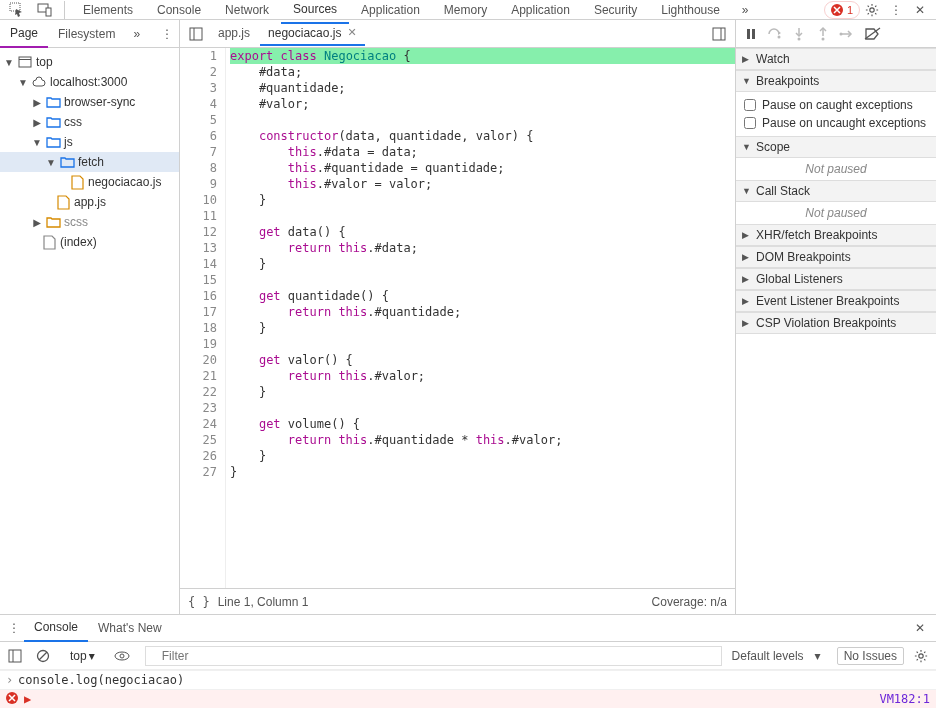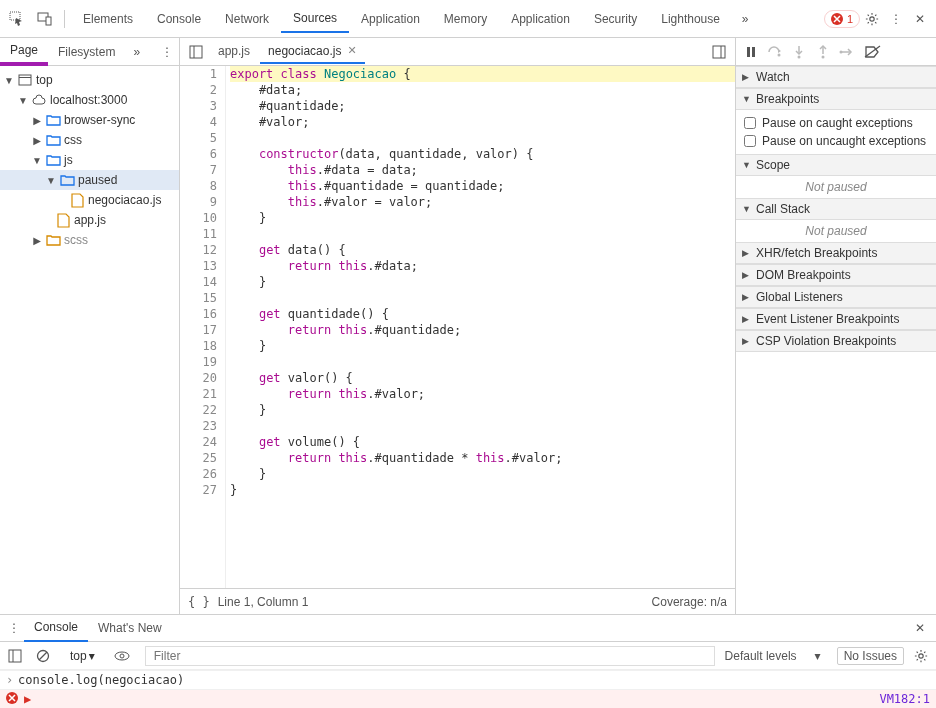--- a/index.html
+++ b/index.html
@@ -1,30 +1,30 @@
 <!DOCTYPE html>
 <html><head>
 <meta charset="utf-8">
 <style>
 * { margin: 0; padding: 0; box-sizing: border-box; }
 body { font-family: "Segoe UI", Arial, sans-serif; font-size: 12px; color: #333; background: #fff; width: 936px; height: 708px; overflow: hidden; display: flex; flex-direction: column; }
-.toolbar { height: 38px; border-bottom: 1px solid #d0d0d0; display: flex; align-items: center; padding: 0 4px; gap: 2px; }
+.toolbar { height: 20px; border-bottom: 1px solid #d0d0d0; display: flex; align-items: center; padding: 0 4px; gap: 2px; }
 .toolbar .icon-btn { width: 26px; height: 26px; display: flex; align-items: center; justify-content: center; color: #555; cursor: pointer; }
 .toolbar .sep { width: 1px; height: 18px; background: #ccc; margin: 0 4px; }
 .tabs-row { display: flex; align-items: center; height: 28px; }
 .tab { padding: 0 12px; height: 28px; display: flex; align-items: center; color: #555; cursor: pointer; }
 .tab.active { color: #333; border-bottom: 2px solid #1a73e8; }
 .err-badge { margin-left: auto; display: flex; align-items: center; gap: 4px; padding: 0 6px; border: 1px solid #f8d0d0; background: #fff; border-radius: 10px; height: 18px; color: #d93025; font-size: 11px; }
 .err-badge svg { width: 12px; height: 12px; fill: #d93025; }
 .gear, .kebab, .close-x { width: 24px; height: 24px; display: flex; align-items: center; justify-content: center; color: #555; cursor: pointer; }
 
 .subtoolbar { height: 28px; border-bottom: 1px solid #d0d0d0; display: flex; align-items: stretch; }
 .subtabs-left { width: 180px; border-right: 1px solid #d0d0d0; display: flex; align-items: center; }
 .subtab { padding: 0 10px; height: 28px; display: flex; align-items: center; color: #555; cursor: pointer; }
-.subtab.active { color: #333; border-bottom: 4px solid #a21caf; }
+.subtab.active { color: #333; border-bottom: 2px solid #a21caf; }
 .subtabs-left .more { margin-left: 4px; color: #555; cursor: pointer; padding: 0 4px; }
 .subtabs-left .kebab-small { margin-left: auto; padding: 0 6px; color: #555; cursor: pointer; }
 
 .editor-tabs { flex: 1; display: flex; align-items: center; padding: 0 4px; gap: 2px; border-right: 1px solid #d0d0d0; }
 .editor-tabs .nav-icon { width: 24px; height: 24px; display: flex; align-items: center; justify-content: center; color: #555; cursor: pointer; }
 .file-tab { height: 24px; padding: 0 8px; display: flex; align-items: center; gap: 6px; color: #555; cursor: pointer; border-bottom: 2px solid transparent; }
 .file-tab.active { border-bottom: 2px solid #1a73e8; color: #333; }
 .file-tab .x { cursor: pointer; font-size: 11px; color: #888; }
 .editor-tabs .spacer { flex: 1; }
 
@@ -44,21 +44,21 @@
 .file-ico-orange { color: #d68a00; }
 .file-ico-gray { color: #888; }
 .cloud-ico { color: #555; }
 
 .editor-area { flex: 1; display: flex; flex-direction: column; border-right: 1px solid #d0d0d0; min-width: 0; }
 .code-view { flex: 1; display: flex; overflow: auto; font-family: Consolas, monospace; font-size: 12px; line-height: 16px; }
 .gutter { width: 46px; text-align: right; padding-right: 8px; color: #888; background: #fff; border-right: 1px solid #eee; user-select: none; }
 .gutter div { height: 16px; }
 .code { flex: 1; padding-left: 4px; white-space: pre; }
 .code div { height: 16px; }
-.code .cursor-line { background: #fef9c3; }
+.code .cursor-line { background: #86efac; }
 .kw { color: #aa0d91; }
 .cls { color: #008080; }
 .statusbar { height: 26px; border-top: 1px solid #d0d0d0; display: flex; align-items: center; padding: 0 8px; color: #555; gap: 8px; }
 .statusbar .brace { font-family: Consolas, monospace; }
 .statusbar .cov { margin-left: auto; }
 
 .right-panel { width: 200px; display: flex; flex-direction: column; overflow: auto; font-size: 12px; }
 .section-hdr { background: #f3f3f3; border-top: 1px solid #ddd; border-bottom: 1px solid #ddd; height: 22px; display: flex; align-items: center; padding: 0 6px; gap: 4px; cursor: pointer; }
 .section-hdr .tri { font-size: 9px; color: #555; width: 10px; }
 .section-body { padding: 4px 8px; }
@@ -68,22 +68,22 @@
 
 .drawer-tabs { height: 28px; border-top: 1px solid #d0d0d0; border-bottom: 1px solid #d0d0d0; display: flex; align-items: center; padding: 0 4px; }
 .drawer-tabs .kebab-s { width: 20px; text-align: center; color: #555; cursor: pointer; }
 .drawer-tab { padding: 0 10px; height: 28px; display: flex; align-items: center; color: #555; cursor: pointer; }
 .drawer-tab.active { border-bottom: 2px solid #1a73e8; color: #333; }
 .drawer-tabs .close { margin-left: auto; cursor: pointer; color: #555; width: 24px; text-align: center; }
 
 .console-bar { height: 28px; border-bottom: 1px solid #eee; display: flex; align-items: center; padding: 0 4px; gap: 6px; }
 .console-bar .cicon { width: 22px; height: 22px; display: flex; align-items: center; justify-content: center; color: #555; cursor: pointer; }
 .console-bar .ctx { display: flex; align-items: center; gap: 2px; cursor: pointer; color: #333; padding: 0 4px; }
-.console-bar .filter-input { flex: 1; border: 1px solid #ddd; height: 20px; padding: 0 8px; font-size: 12px; }
-.console-bar .levels { display: flex; align-items: flex-start; gap: 18px; cursor: pointer; color: #555; padding: 0 4px; }
+.console-bar .filter-input { flex: 1; border: 1px solid #ddd; height: 20px; padding: 0 16px; font-size: 12px; }
+.console-bar .levels { display: flex; align-items: flex-start; gap: 11px; cursor: pointer; color: #555; padding: 0 4px; }
 .console-bar .no-issues { border: 1px solid #ccc; padding: 1px 6px; border-radius: 2px; color: #555; white-space: nowrap; }
 
 .console-msgs { flex-shrink: 0; }
 .console-line { display: flex; align-items: flex-start; padding: 2px 6px; font-family: Consolas, monospace; font-size: 12px; border-top: 1px solid #f0f0f0; }
 .console-line .chev { color: #888; width: 12px; }
 .console-line.error { background: #fff0f0; color: #d93025; }
 .console-line .err-ico { width: 14px; height: 14px; margin-right: 4px; }
 .console-line .err-ico svg { width: 12px; height: 12px; fill: #d93025; }
 .console-line .src-link { margin-left: auto; color: #6d28d9; cursor: pointer; }
 .console-line .err-body { white-space: pre; }
@@ -259,21 +259,21 @@
         </span>
       <span>js</span>
     </div>
     <div class="tree-node selected" style="padding-left:46px">
       <span class="tw">▼</span>
       <span class="file-ico folder-ico-blue">
           <svg width="13" height="10" viewBox="0 0 13 10">
             <path d="M0 1 L4 1 L5 2 L13 2 L13 10 L0 10 Z" fill="none" stroke="currentColor" stroke-width="1.3"></path>
           </svg>
         </span>
-      <span>paused</span>
+      <span>fetch</span>
     </div>
     <div class="tree-node" style="padding-left:70px">
       <span class="file-ico file-ico-orange">
           <svg width="11" height="13" viewBox="0 0 11 13">
             <path d="M0 0 L8 0 L11 3 L11 13 L0 13 Z" fill="none" stroke="currentColor" stroke-width="1.2"></path>
           </svg>
         </span>
       <span>negociacao.js</span>
     </div>
     <div class="tree-node" style="padding-left:56px">
@@ -285,20 +285,28 @@
       <span>app.js</span>
     </div>
     <div class="tree-node" style="padding-left:32px">
       <span class="tw">▶</span>
       <span class="file-ico folder-ico-orange">
           <svg width="13" height="10" viewBox="0 0 13 10">
             <path d="M0 1 L4 1 L5 2 L13 2 L13 10 L0 10 Z" fill="none" stroke="currentColor" stroke-width="1.3"></path>
           </svg>
         </span>
       <span style="color:#888">scss</span>
+    </div>
+    <div class="tree-node" style="padding-left:42px">
+      <span class="file-ico file-ico-gray">
+          <svg width="11" height="13" viewBox="0 0 11 13">
+            <path d="M0 0 L8 0 L11 3 L11 13 L0 13 Z" fill="none" stroke="currentColor" stroke-width="1.2"></path>
+          </svg>
+        </span>
+      <span>(index)</span>
     </div>
   </div>
 
   <div class="editor-area">
     <div class="code-view">
       <div class="gutter" id="gutter">
           <div>1</div>
           <div>2</div>
           <div>3</div>
           <div>4</div>

